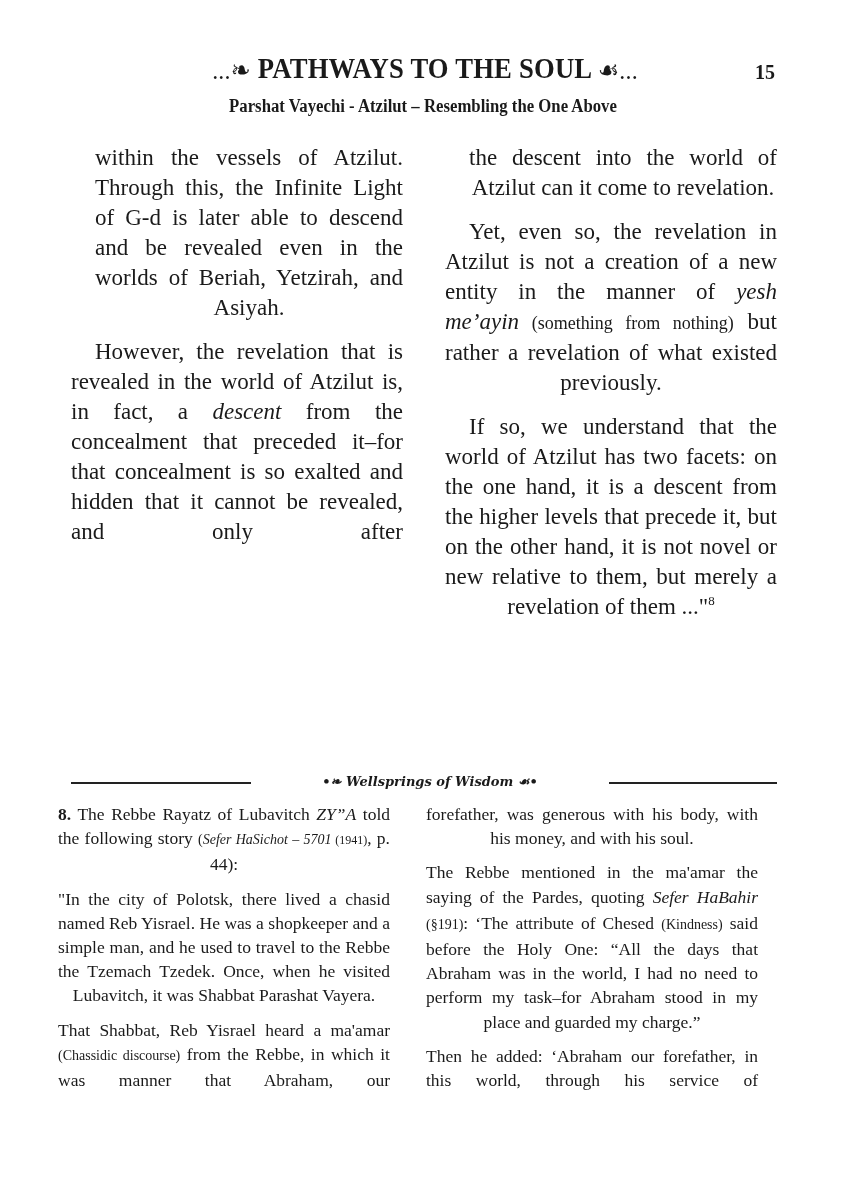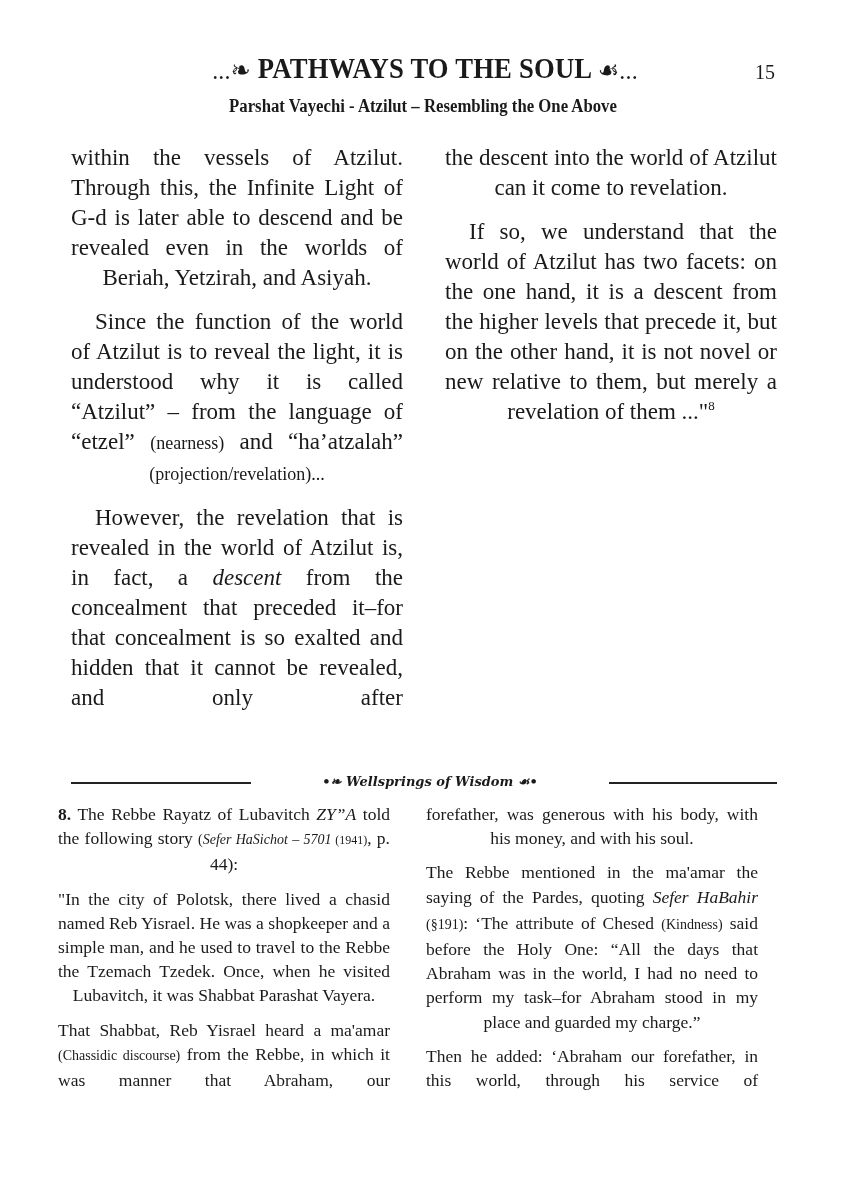--- a/index.html
+++ b/index.html
@@ -1,26 +1,26 @@
 <!DOCTYPE html>
 <html><head>
   <meta charset="utf-8">
   <style>
     html, body { margin: 0; padding: 0; background: #ffffff; }
     body { width: 846px; height: 1200px; position: relative; overflow: hidden; color: #1a1a1a; font-family: "Liberation Serif", "DejaVu Serif", serif; }
     .header { position: absolute; top: 50px; left: 0; width: 846px; }
     .header-title { position: absolute; left: 130px; width: 590px; top: 0; text-align: center; font-family: "Liberation Serif", serif; font-weight: bold; font-size: 29px; letter-spacing: 0.2px; white-space: nowrap; line-height: 36px; transform: scaleX(0.92); transform-origin: center; }
     .header-title .orn { font-weight: normal; font-size: 26px; display: inline-block; vertical-align: middle; }
-    .page-number { position: absolute; left: 755px; top: 10px; font-weight: normal; font-size: 20px; line-height: 24px; }
+    .page-number { position: absolute; left: 755px; top: 10px; font-weight: bold; font-size: 20px; line-height: 24px; }
     .subtitle { position: absolute; top: 94px; left: 0; width: 846px; text-align: center; font-weight: bold; font-size: 18px; line-height: 24px; transform: scaleX(0.93); }
     .col { position: absolute; width: 332px; font-size: 23px; line-height: 30px; text-align: justify; }
     .col-left { left: 71px; top: 143px; }
     .col-right { left: 445px; top: 143px; }
     .col p { margin: 0 0 14px 0; text-indent: 24px; text-align-last: center; }
-    .col p.noindent { text-indent: 0; }
+    .col p.noindent { text-indent: 0; margin-left: 24px; }
     .col p.last-left { text-align-last: left; }
     .col p.last-justify { text-align-last: justify; }
     .small { font-size: 18px; }
     .sup { font-size: 13px; vertical-align: super; line-height: 0; }
     .divider { position: absolute; top: 770px; left: 71px; width: 706px; height: 24px; }
     .divider .line { position: absolute; top: 12px; height: 1.5px; background: #222; }
     .divider .line.l { left: 0; width: 180px; }
     .divider .line.r { right: 0; width: 168px; }
     .divider .label { position: absolute; left: 180px; width: 358px; top: 0; text-align: center; font-family: "DejaVu Serif", serif; font-style: italic; font-weight: bold; font-size: 13px; line-height: 24px; white-space: nowrap; }
     .fcol { position: absolute; width: 332px; font-size: 17.5px; line-height: 24.2px; text-align: justify; }
@@ -41,26 +41,26 @@
     <span class="orn">...❧</span>
     <span>PATHWAYS TO THE SOUL</span>
     <span class="orn">☙...</span>
   </div>
   <div class="page-number">15</div>
 </div>
 <div class="subtitle">Parshat Vayechi - Atzilut – Resembling the One Above</div>
 
 <div class="col col-left">
   <p class="noindent">within the vessels of Atzilut. Through this, the Infinite Light of G-d is later able to descend and be revealed even in the worlds of Beriah, Yetzirah, and Asiyah.</p>
-  <p><span>Since the function of the world of Atzilut is to reveal the light, it is understood why it is called “Atzilut” – from the language of “etzel” </span><span class="small">(nearness)</span><span> and “ha’atzalah” </span><span class="small">(projection/revelation)...</span></p>
   <p class="last-justify"><span>However, the revelation that is revealed in the world of Atzilut is, in fact, a </span><i>descent</i><span> from the concealment that preceded it–for that concealment is so exalted and hidden that it cannot be revealed, and only after</span></p>
 </div>
 
 <div class="col col-right">
   <p class="noindent">the descent into the world of Atzilut can it come to revelation.</p>
+  <p><span>Yet, even so, the revelation in Atzilut is not a creation of a new entity in the manner of </span><i>yesh me’ayin</i><span class="small"> (something from nothing)</span><span> but rather a revelation of what existed previously.</span></p>
   <p><span>If so, we understand that the world of Atzilut has two facets: on the one hand, it is a descent from the higher levels that precede it, but on the other hand, it is not novel or new relative to them, but merely a revelation of them ..."</span><span class="sup">8</span></p>
 </div>
 
 <div class="divider">
   <div class="line l"></div>
   <div class="label">•❧ Wellsprings of Wisdom ☙•</div>
   <div class="line r"></div>
 </div>
 
 <div class="fcol fcol-left">

